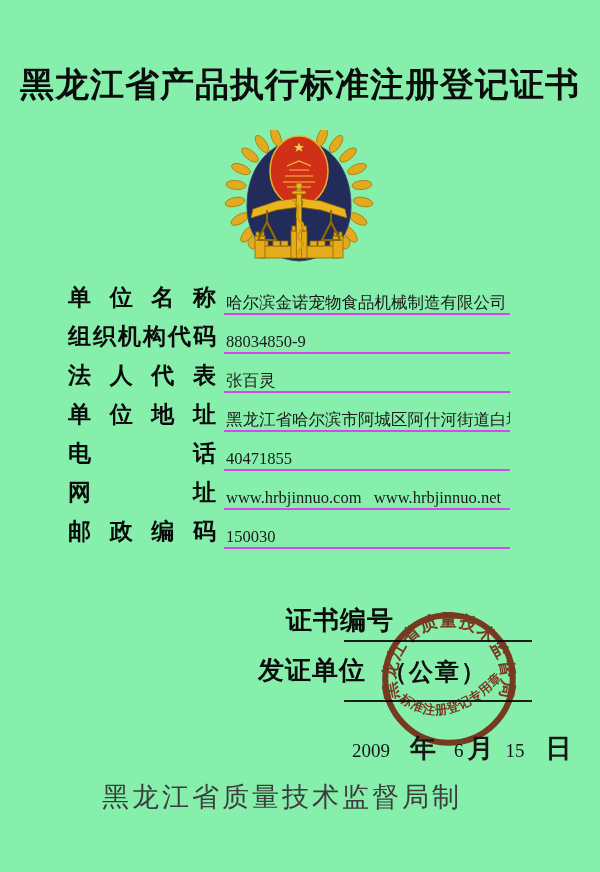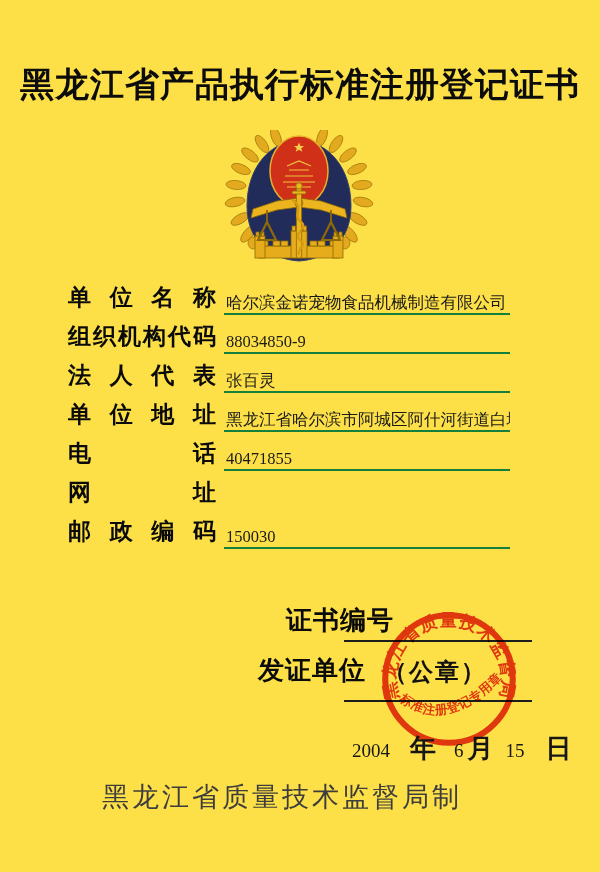--- a/index.html
+++ b/index.html
@@ -1,39 +1,39 @@
 <!DOCTYPE html>
 <html><head>
 <meta charset="utf-8">
 <style>
   html,body{margin:0;padding:0;}
   body{background:#e9e9e9;font-family:"Liberation Sans",sans-serif;}
   .page{
     position:relative;width:600px;height:872px;margin:0 auto;
-    background:#fde047;overflow:hidden;
+    background:#86efac;overflow:hidden;
   }
   
   .doc-title{
     position:absolute;top:62px;left:0;width:600px;text-align:center;
     font-family:"Liberation Serif",serif;font-weight:bold;
     font-size:34px;letter-spacing:1px;color:#0c0c0c;white-space:nowrap;
   }
   
   .emblem{position:absolute;left:213px;top:130px;width:172px;height:142px;}
   
   .form{position:absolute;left:0;top:283px;width:600px;}
   .form-row{position:relative;height:39px;}
   .form-label{
     position:absolute;left:68px;top:1px;width:148px;
     font-size:23px;font-weight:bold;color:#0a0a0a;line-height:26px;
   }
   [data-char-justify]{display:flex;justify-content:space-between;}
   .form-value{
     position:absolute;left:224px;top:2px;width:282px;height:28px;
-    border-bottom:2px solid #15803d;
+    border-bottom:2px solid #d946ef;
     display:flex;align-items:flex-end;
     font-family:"Liberation Serif",serif;font-size:16.5px;color:#1a1a1a;
     line-height:20px;padding:0 2px;white-space:pre;overflow:hidden;
   }
   
   .cert-label{
     position:absolute;left:258px;
     font-size:26px;font-weight:bold;color:#0a0a0a;letter-spacing:1px;white-space:nowrap;
   }
   .cert-line{
@@ -181,20 +181,21 @@
           <span>电</span>
           <span>话</span>
         </div>
       <div class="form-value">40471855</div>
     </div>
     <div class="form-row">
       <div class="form-label" data-char-justify="">
           <span>网</span>
           <span>址</span>
         </div>
+      <div class="form-value">www.hrbjinnuo.com   www.hrbjinnuo.net</div>
     </div>
     <div class="form-row">
       <div class="form-label" data-char-justify="">
           <span>邮</span>
           <span>政</span>
           <span>编</span>
           <span>码</span>
         </div>
       <div class="form-value">150030</div>
     </div>
@@ -215,21 +216,21 @@
     <circle cx="80" cy="80" r="68" fill="none" stroke="#e03222" stroke-width="6.5"></circle>
     <text font-size="18.5" font-weight="bold" letter-spacing="1.5" fill="#e03222">
       <textPath href="#arcTop" startOffset="50%" text-anchor="middle">黑龙江省质量技术监督局</textPath>
     </text>
     <text font-size="13.5" font-weight="bold" letter-spacing="0.5" fill="#e03222">
       <textPath href="#arcBot" startOffset="50%" text-anchor="middle">标准注册登记专用章</textPath>
     </text>
   </svg>
 
   <div class="date-row">
-    <span class="date-num gap-a">2004</span>
+    <span class="date-num gap-a">2009</span>
     <span class="date-unit gap-b">年</span>
     <span class="date-num gap-c">6</span>
     <span class="date-unit gap-d">月</span>
     <span class="date-num gap-e">15</span>
     <span class="date-unit">日</span>
   </div>
 
   <div class="footer">黑龙江省质量技术监督局制</div>
 
 </div>

